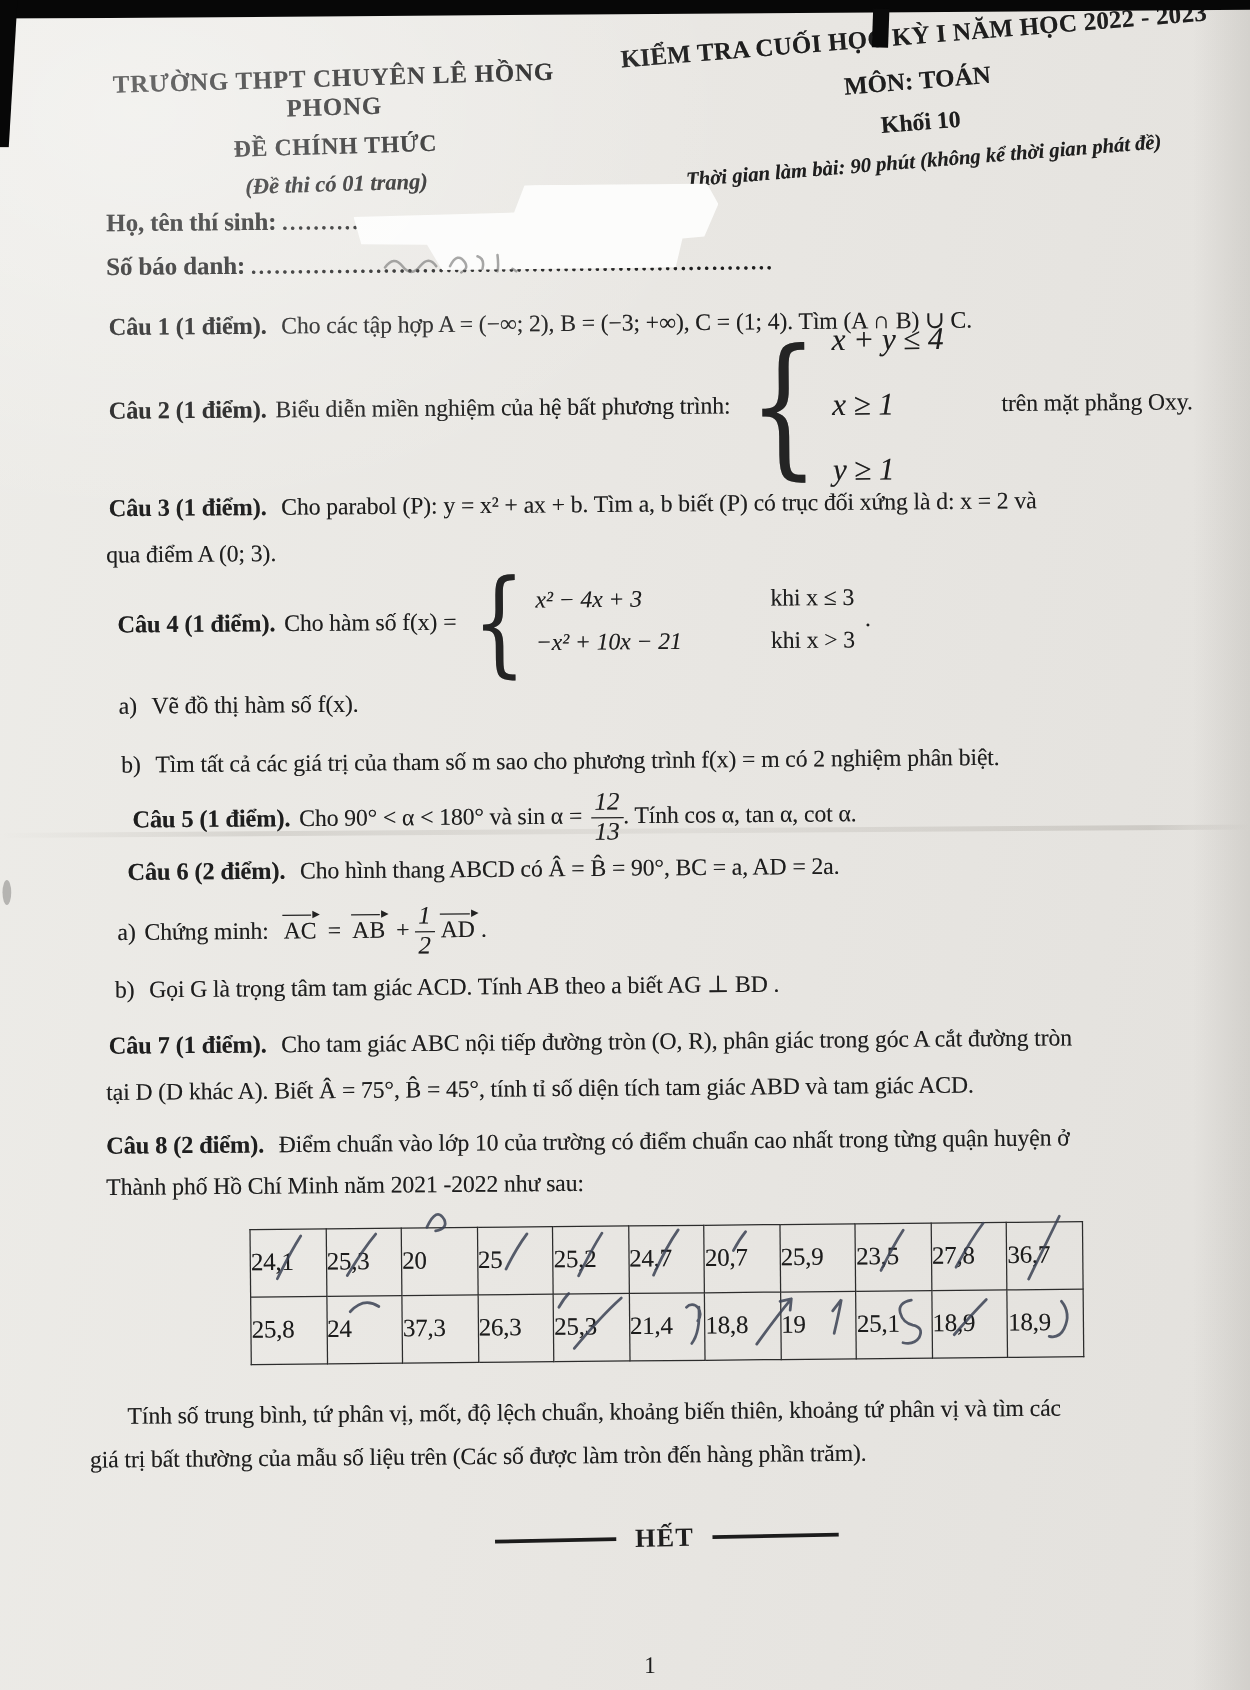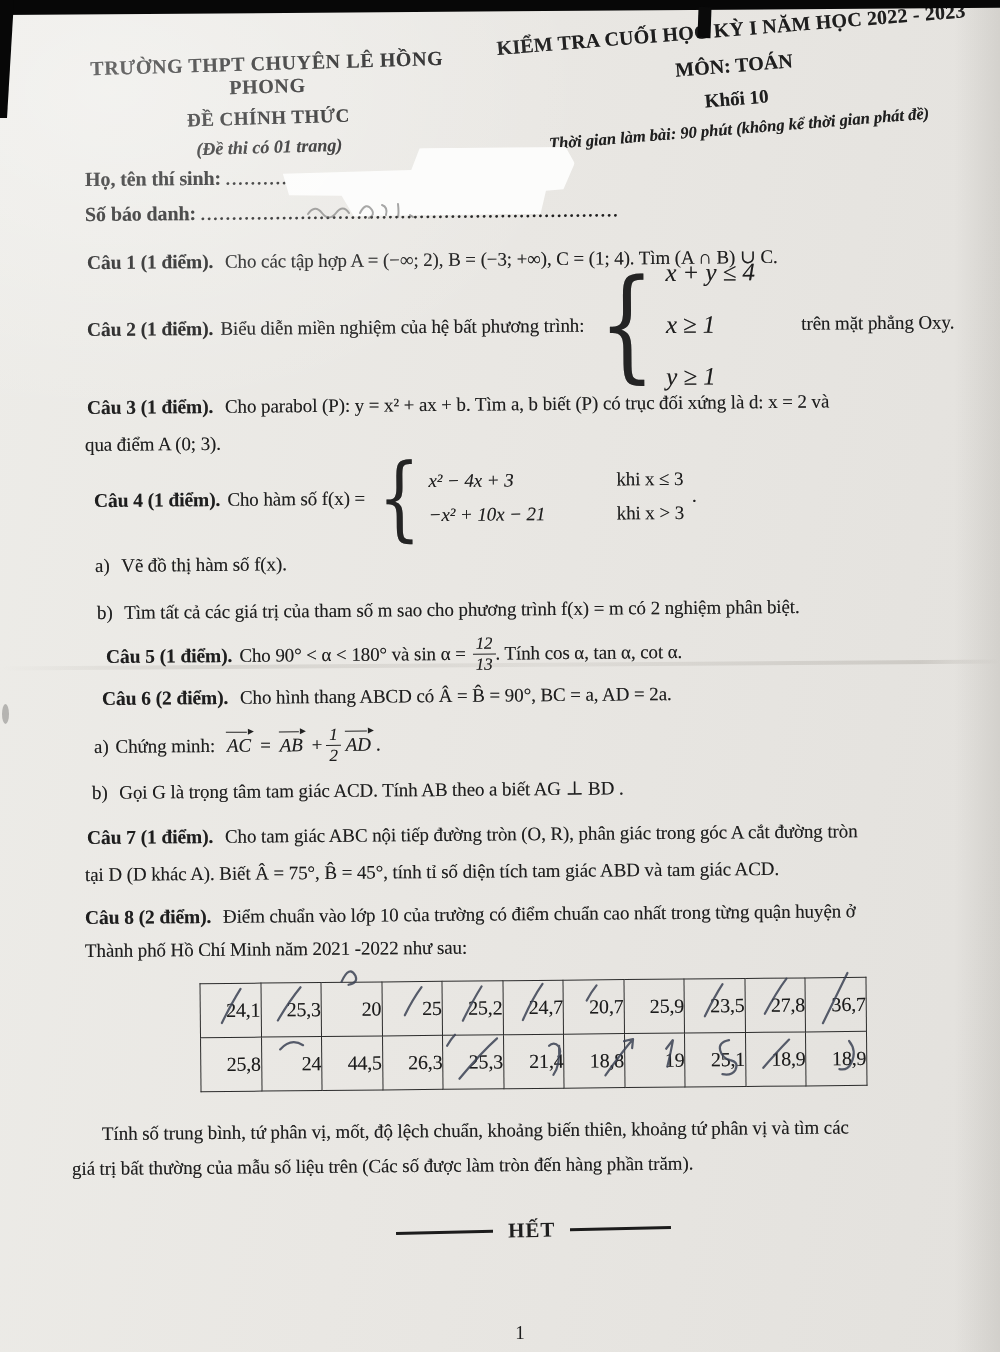--- a/index.html
+++ b/index.html
@@ -60,33 +60,33 @@
     transform:rotate(-1deg); }
   .squiggle { position:absolute; left:302px; top:192px; }
 
   .brace { font-family:"DejaVu Serif",serif; font-weight:400; line-height:.9; transform:scaleX(.72); color:#242424; }
   .sys { display:flex; flex-direction:column; gap:24px; font-style:italic; font-size:25px; }
   .cases { display:flex; flex-direction:column; gap:12px; font-size:19px; }
   .cases .crow { display:flex; }
   .cases .expr { font-style:italic; width:188px; }
   .cases .cond { }
 
-  .frac { display:inline-flex; flex-direction:column; align-items:center; font-size:17px; line-height:1.15;
+  .frac { display:inline-flex; flex-direction:column; align-items:center; font-size:20px; line-height:1.15;
     vertical-align:middle; font-style:italic; }
   .frac .num { border-bottom:1.4px solid #222; padding:0 3px; }
   .frac .den { padding:0 3px; }
 
-  .vec { position:relative; display:inline-block; font-style:italic; padding:0 2px; margin:0 3px; }
+  .vec { position:relative; display:inline-block; padding:0 2px; margin:0 3px; }
   .vec::before { content:""; position:absolute; left:1px; right:6px; top:-3px; border-top:1.5px solid #222; }
   .vec::after { content:""; position:absolute; right:-1px; top:-6.5px;
     border-left:6px solid #222; border-top:3.5px solid transparent; border-bottom:3.5px solid transparent; }
 
   .table-wrap { position:absolute; left:200px; top:974px; width:667px; transform:rotate(-0.55deg); }
   table.scores { border-collapse:collapse; table-layout:fixed; width:667px; }
-  table.scores td { border:1.6px solid #2c2c2c; height:54px; text-align:right;
+  table.scores td { border:1.6px solid #2c2c2c; height:54px; text-align:left;
     font-size:20px; letter-spacing:-0.2px; color:#1c1c1c; text-shadow:0 0 .5px rgba(30,30,30,.4); }
   .marks { position:absolute; left:0; top:-22px; pointer-events:none; }
 
   .endline { position:absolute; left:396px; top:1212px; display:flex; align-items:center; gap:15px;
     transform:rotate(-1.2deg); }
   .endline .bar { height:2.6px; background:#1c1c1c; }
   .endline .bar.b1 { width:97px; }
   .endline .bar.b2 { width:101px; }
   .endline .txt { font-weight:bold; font-size:21px; letter-spacing:1px; }
 
@@ -239,21 +239,21 @@
         <td>24,7</td>
         <td>20,7</td>
         <td>25,9</td>
         <td>23,5</td>
         <td>27,8</td>
         <td>36,7</td>
       </tr>
       <tr>
         <td>25,8</td>
         <td>24</td>
-        <td>44,5</td>
+        <td>37,3</td>
         <td>26,3</td>
         <td>25,3</td>
         <td>21,4</td>
         <td>18,8</td>
         <td>19</td>
         <td>25,1</td>
         <td>18,9</td>
         <td>18,9</td>
       </tr>
     </tbody>

